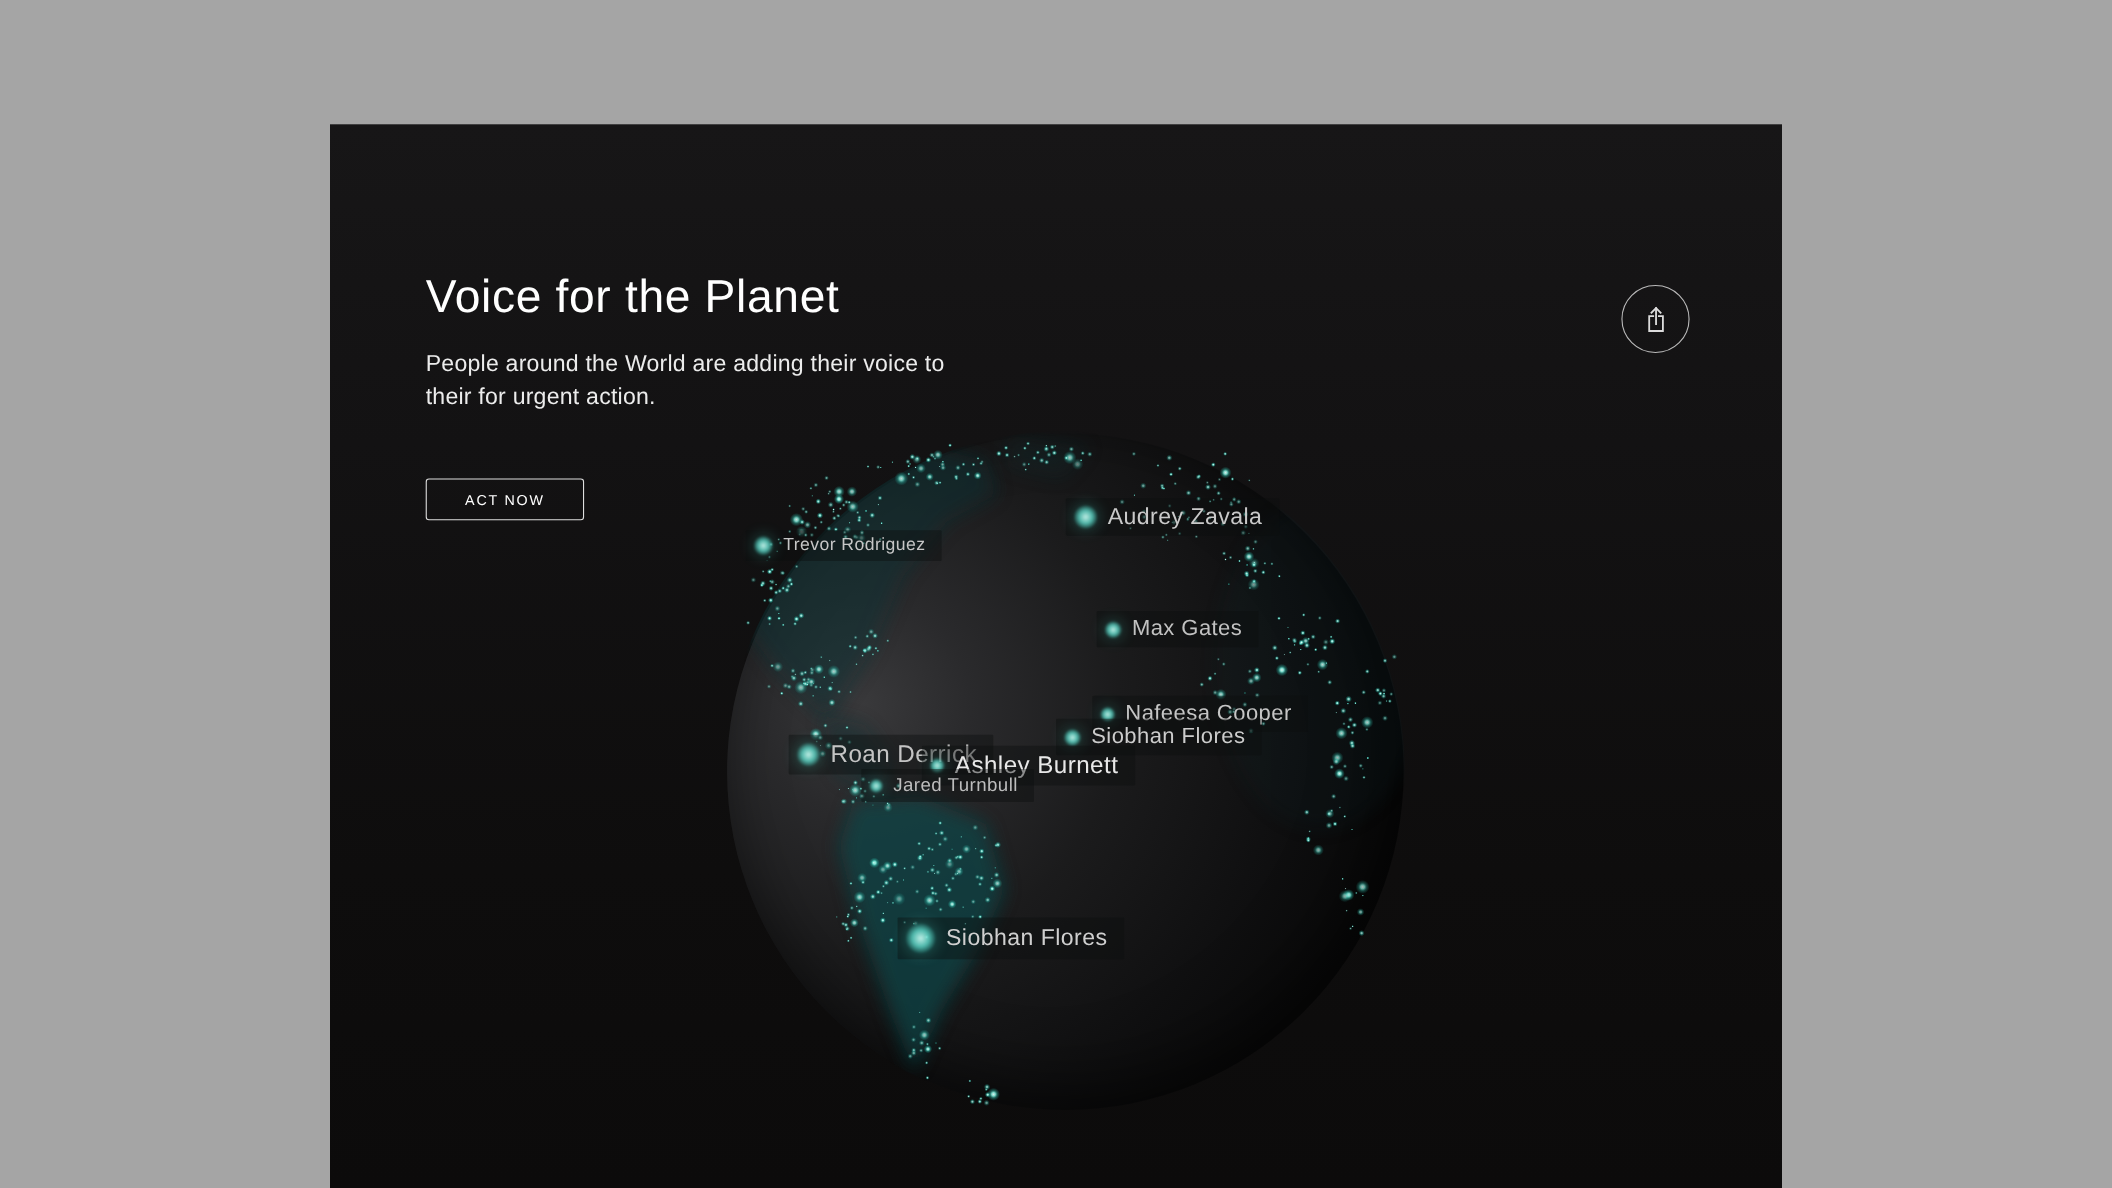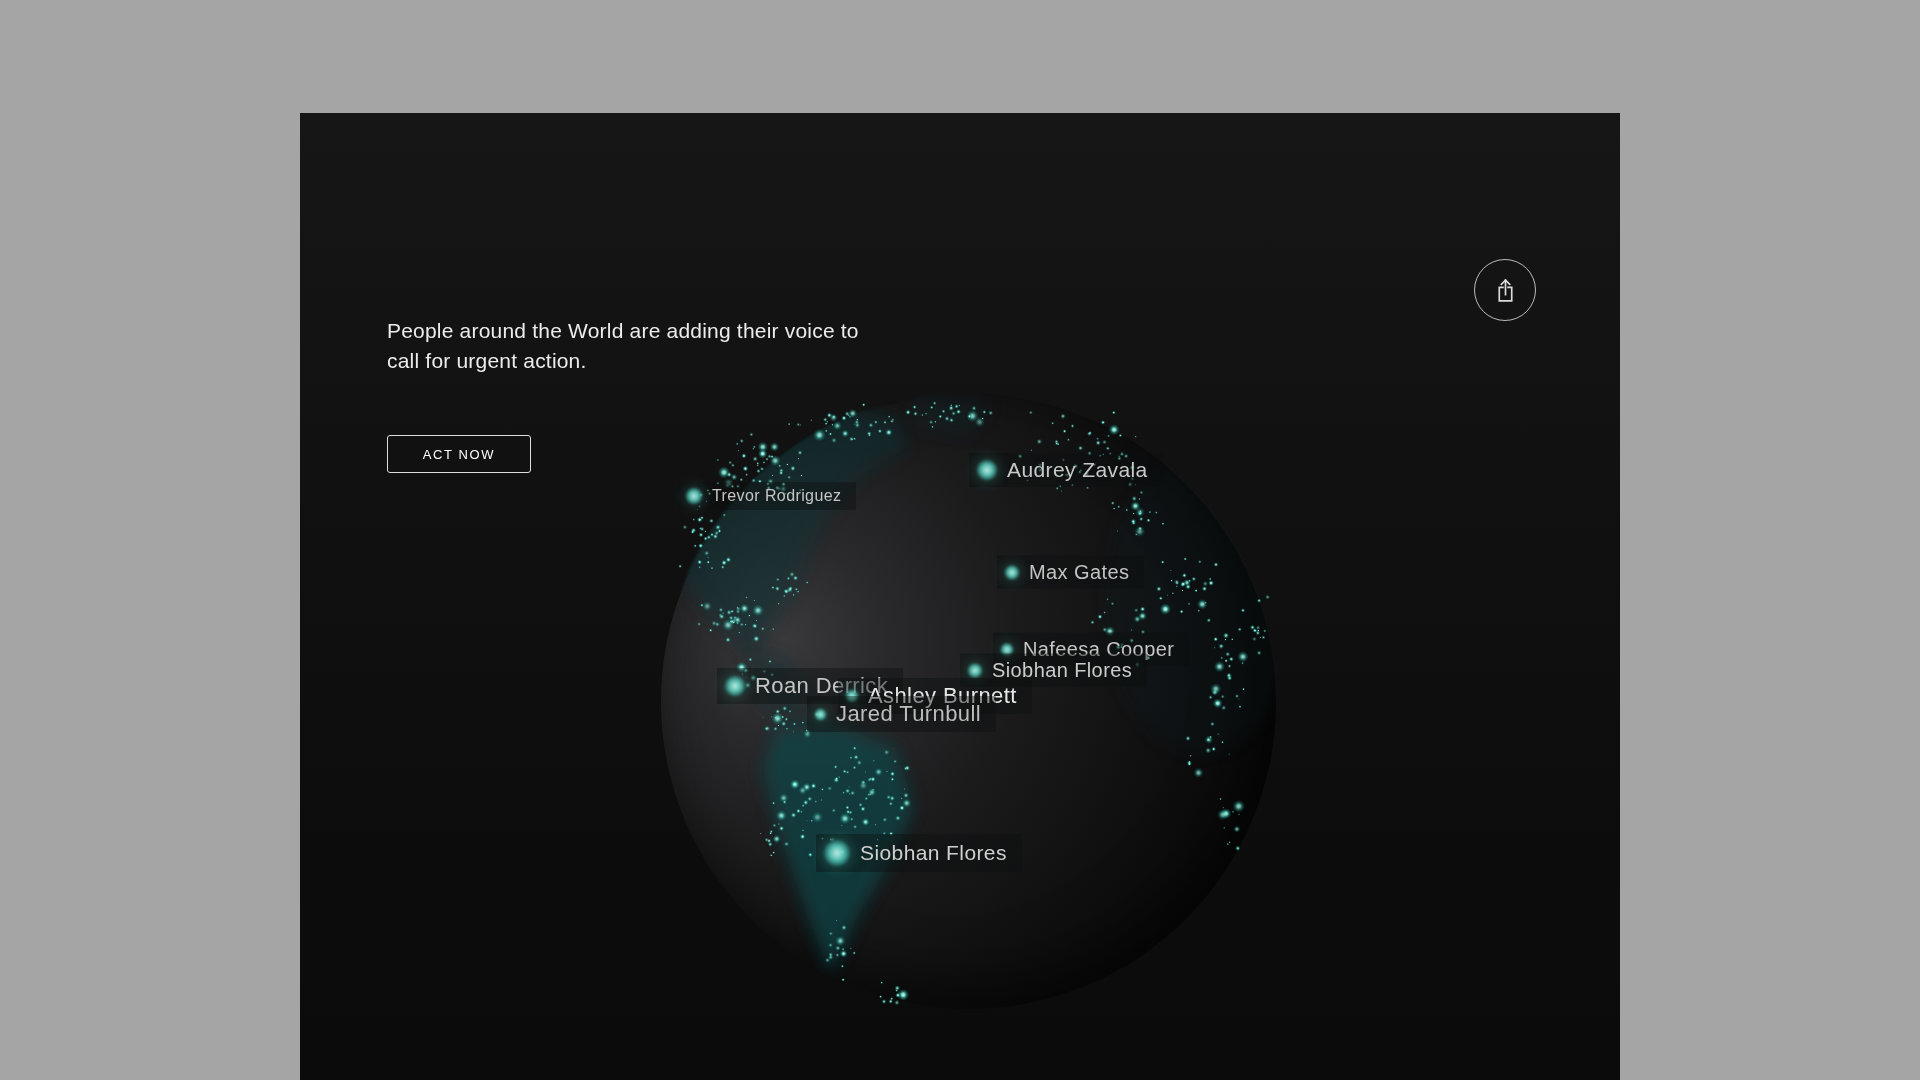--- a/index.html
+++ b/index.html
@@ -719,34 +719,35 @@
         <span>Siobhan Flores</span>
       </div>
       <div class="glabel" style="left: 417px; top: 573px; font-size: 22px; color: rgb(196, 196, 196);">
         <span class="gdot" style="height: 22px; width: 22px;"></span>
         <span>Roan Derrick</span>
       </div>
       <div class="glabel" style="left: 538px; top: 583px; font-size: 22px; color: rgb(232, 232, 232);">
         <span class="gdot" style="height: 14px; width: 14px;"></span>
         <span>Ashley Burnett</span>
       </div>
-      <div class="glabel" style="left: 507px; top: 601px; font-size: 22px; color: rgb(189, 189, 189);">
+      <div class="glabel" style="left: 483px; top: 601px; font-size: 17px; color: rgb(189, 189, 189);">
         <span class="gdot" style="height: 13px; width: 13px;"></span>
         <span>Jared Turnbull</span>
       </div>
       <div class="glabel" style="left: 516px; top: 740px; font-size: 21px; color: rgb(207, 207, 207);">
         <span class="gdot" style="height: 28px; width: 28px;"></span>
         <span>Siobhan Flores</span>
       </div>
     </div>
 
 
+  <h1 class="hero-title" style="margin:0;">Voice for the Planet</h1>
   <div class="hero-sub">
     <div>People around the World are adding their voice to</div>
-    <div>call for urgent action.</div>
+    <div>their for urgent action.</div>
   </div>
   <button class="cta">ACT NOW</button>
 
   <button class="share-btn">
     <svg width="27" height="27" viewBox="0 0 26 26" fill="none" stroke="#dcdcdc" stroke-width="1.6" stroke-linecap="square">
       <path d="M10.5 10 H7 V23 H19 V10 H15.5"></path>
       <path d="M13 17 V3"></path>
       <path d="M9 7 L13 3 L17 7"></path>
     </svg>
   </button>

